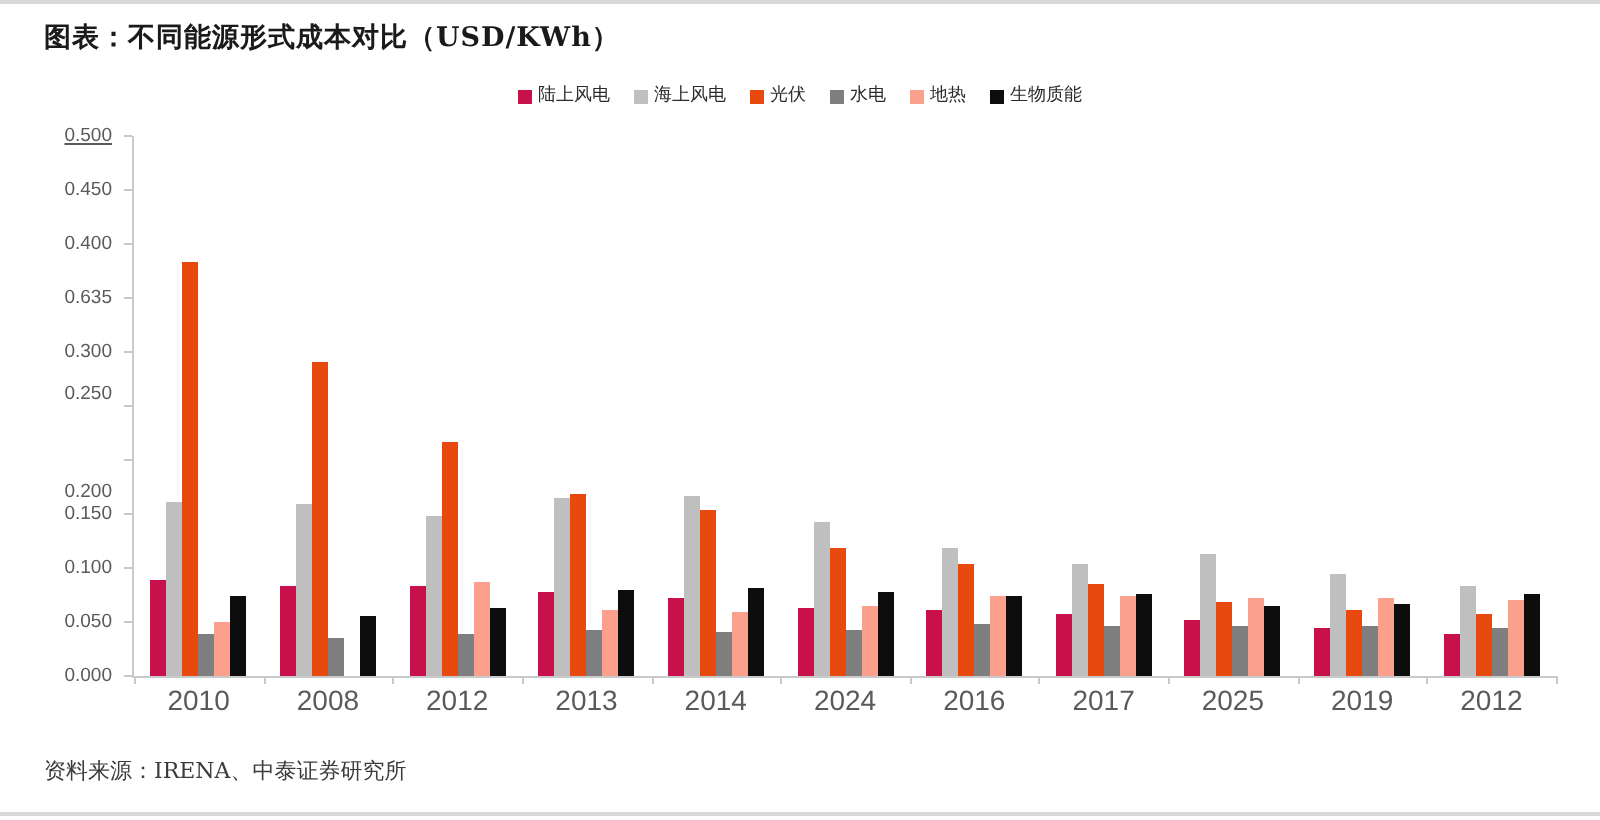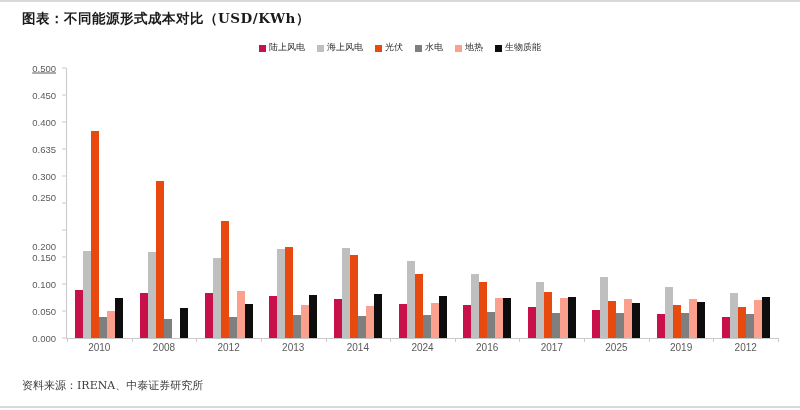--- a/index.html
+++ b/index.html
@@ -146,21 +146,21 @@
   .x-axis {
     position: absolute;
     left: 67px;
     top: 274px;
     width: 711px;
     display: flex;
   }
   .x-tick-label {
     flex: 1 1 0;
     text-align: center;
-    font-size: 10px;
+    font-size: 14px;
     color: #5a5a5a;
     font-family: "Liberation Sans", sans-serif;
   }
   .x-tick-mark {
     position: absolute;
     top: 270px;
     width: 1px;
     height: 4px;
     background: #c9c9c9;
   }

